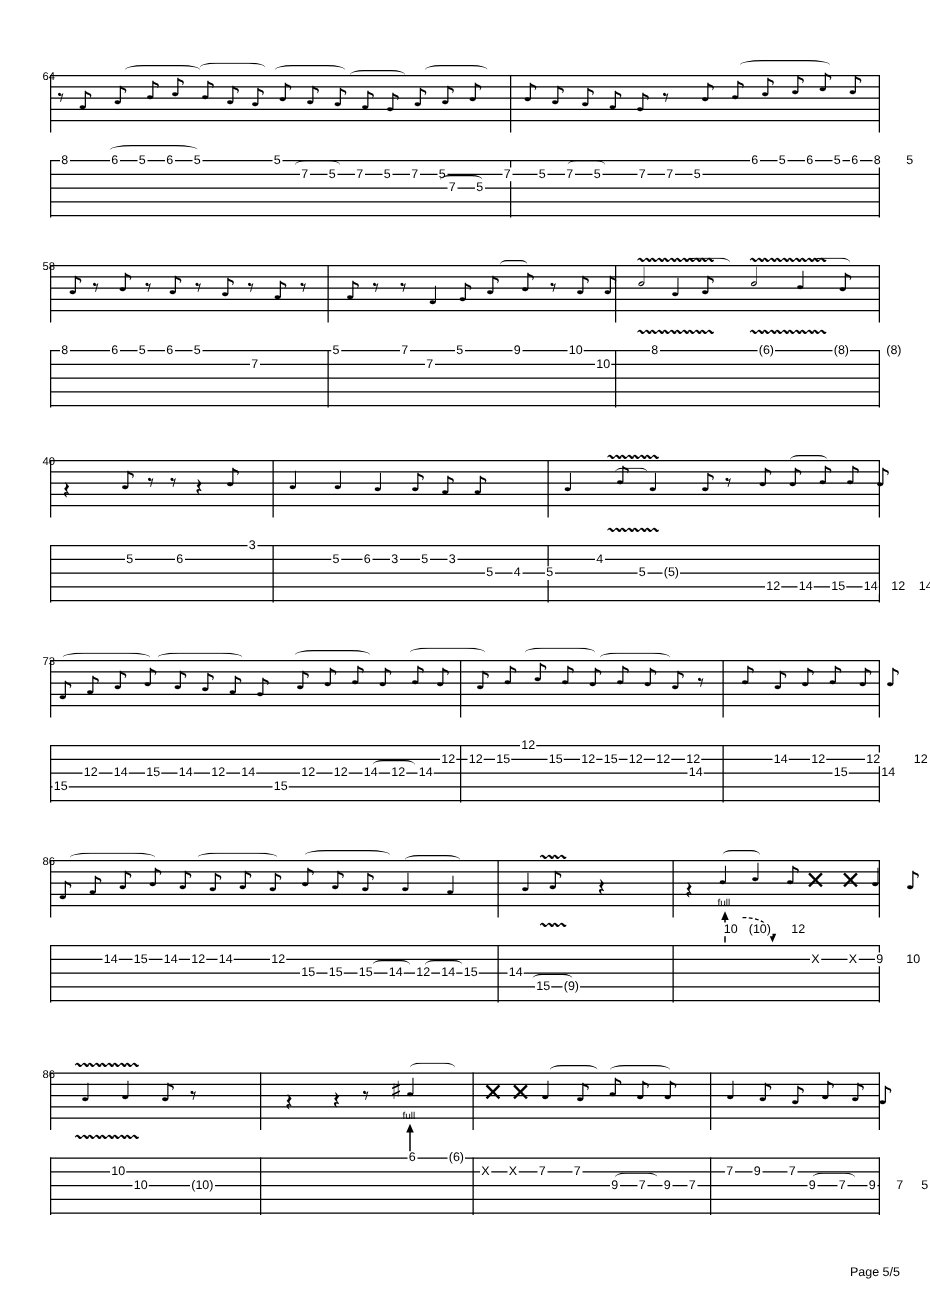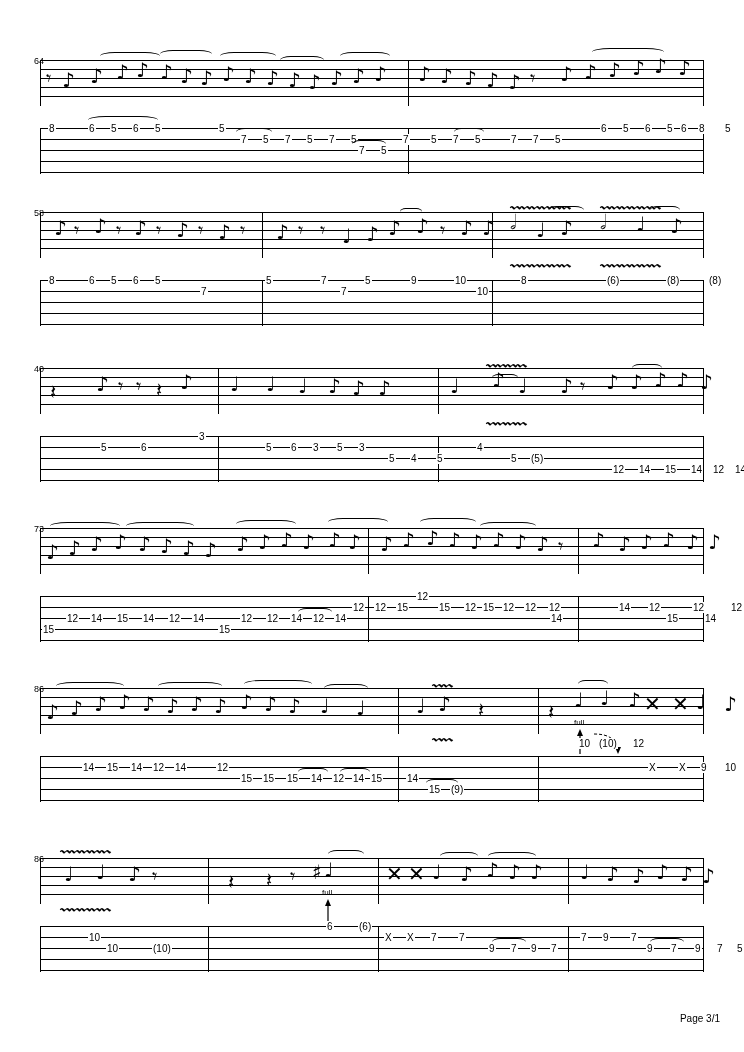--- a/index.html
+++ b/index.html
@@ -541,14 +541,14 @@
       <div class="fret" style="left:606px;top:17px;">9</div>
       <div class="fret" style="left:630px;top:17px;">7</div>
       <div class="fret" style="left:654px;top:17px;">9</div>
       <div class="fret" style="left:676px;top:17px;">7</div>
       <div class="fret" style="left:696px;top:17px;">5</div>
       <div class="slur" style="left:452px;top:12px;width:34px;"></div>
       <div class="slur" style="left:610px;top:12px;width:34px;"></div>
     </div>
   </div>
 
-  <div class="pagenum">Page 3/1</div>
+  <div class="pagenum">Page 5/5</div>
 </div>
 
 </body></html>

